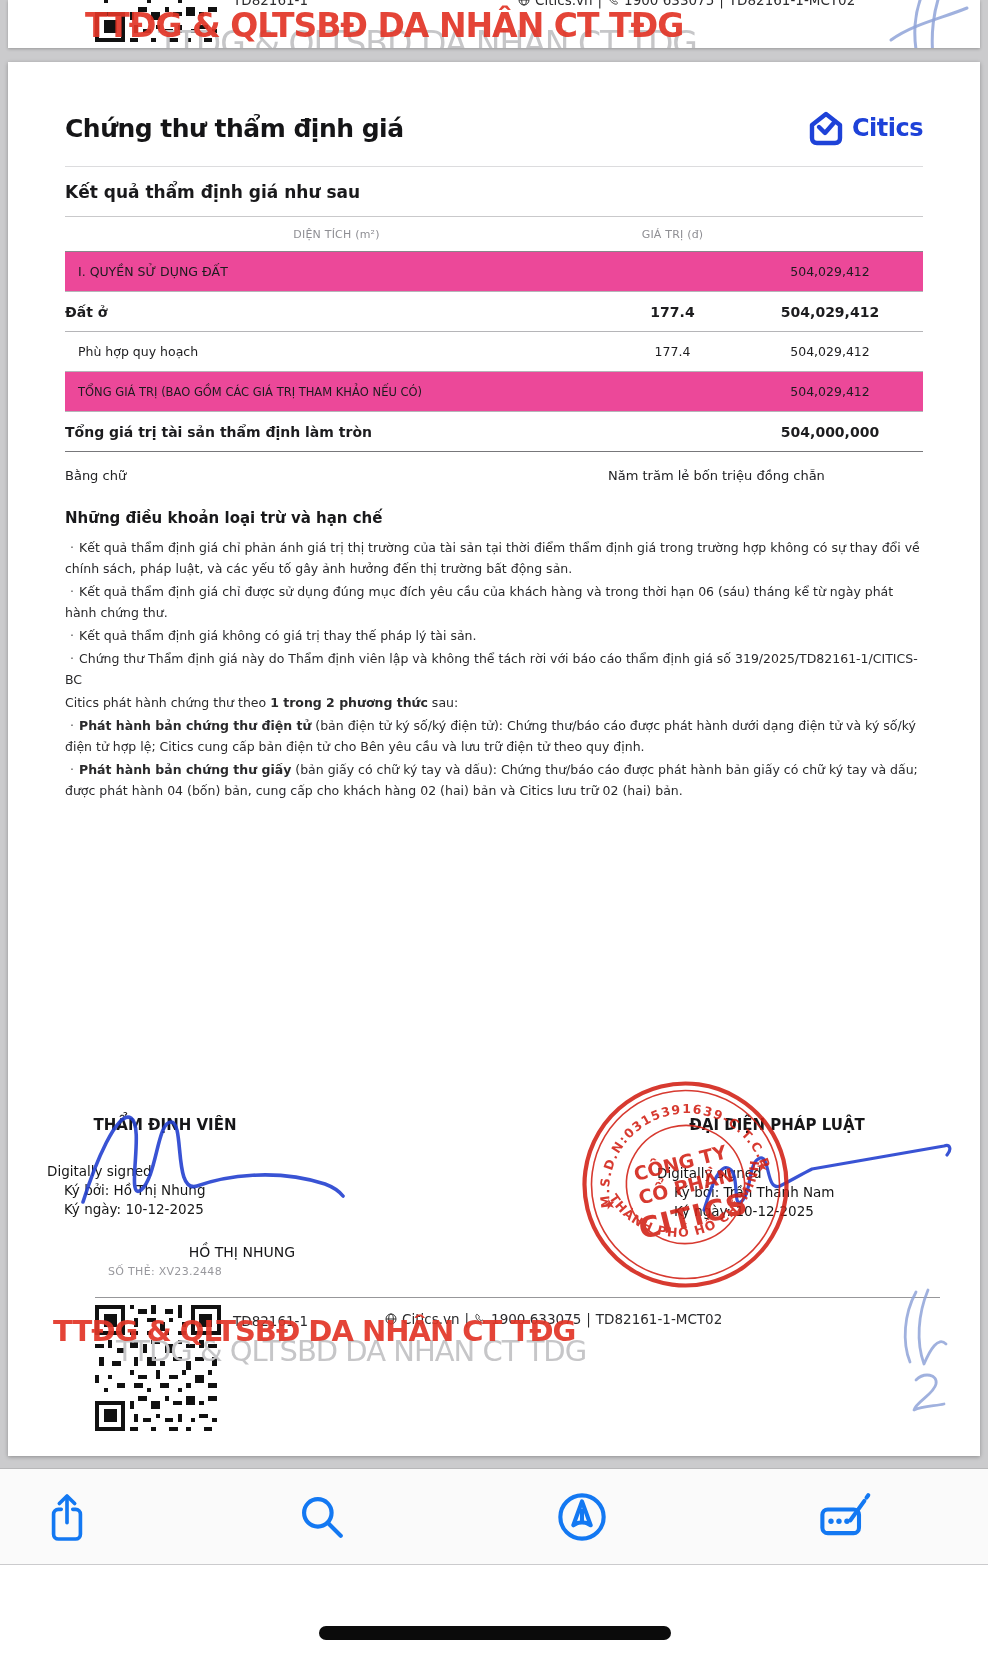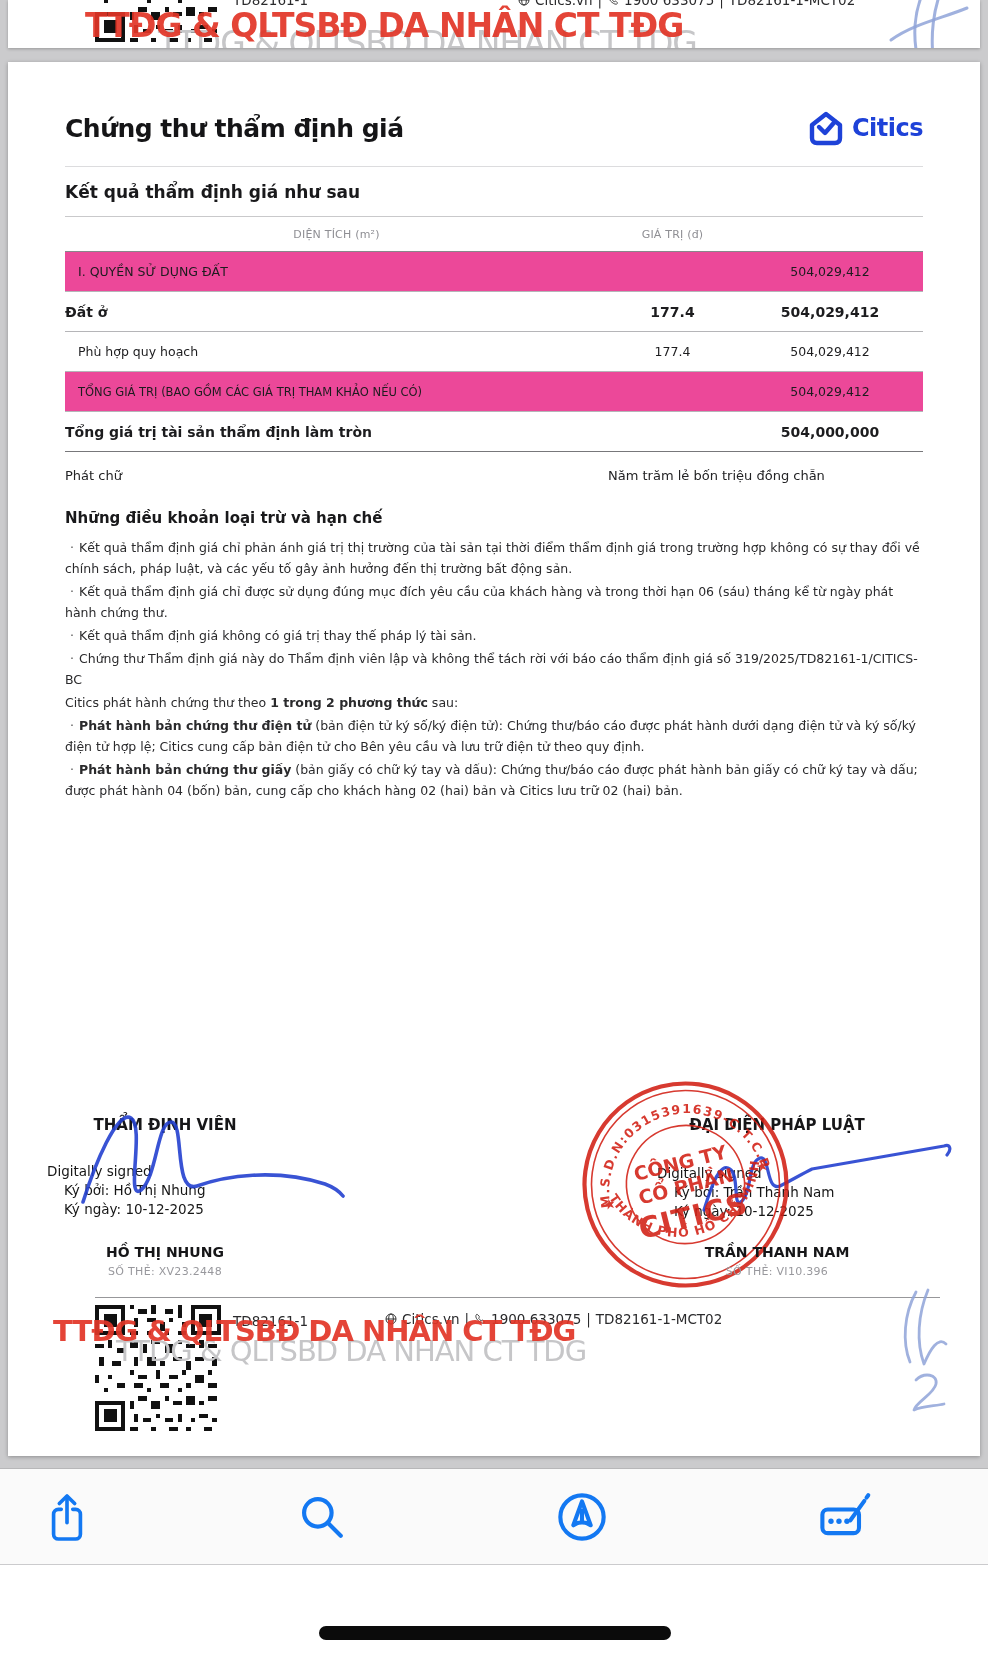--- a/index.html
+++ b/index.html
@@ -55,21 +55,21 @@
   .terms { margin:26px 57px 0; }
   .terms h3 { font-size:15px; font-weight:bold; color:#19191b; margin-bottom:10px; }
   .terms p { font-size:12.5px; line-height:1.68; color:#2a2a2c; margin-bottom:2px; }
   .terms .dot { display:inline-block; width:14px; text-align:center; color:#555; }
 
   .abs { position:absolute; }
   .role { font-size:15px; font-weight:bold; color:#161618; text-align:center; width:260px; }
   .digital { font-size:13.5px; line-height:19px; color:#161616;margin-left:9px; }
   .digital .ind { padding-left:17px; }
   .sig-name { width:260px; text-align:center; }
-  .sig-name .nm { font-size:14px; font-weight:bold; color:#161618; }
+  .sig-name .nm { font-size:14px; font-weight:normal; color:#161618;text-align:right; }
   .sig-name .card { font-size:11px; color:#98989d; margin-top:5px; letter-spacing:.3px; }
 
   .footer-rule { position:absolute; left:87px; top:1235px; width:845px; border-top:1px solid #97979a; }
   .footer-qr { position:absolute; left:87px; top:1243px; width:126px; height:126px; }
   .footer-code { position:absolute; left:225px; top:1251px; font-size:13.5px; color:#2a2a2c; }
   .footer-contact { position:absolute; left:377px; top:1249px; font-size:13.5px; color:#2a2a2c; display:flex; align-items:center; gap:5px; white-space:nowrap; }
   .footer-wm-red { position:absolute; left:45px; top:1252px; font-size:29px; z-index:3; }
   .footer-wm-gray { position:absolute; left:108px; top:1272px; font-size:29px; z-index:2; }
   .footer-scribble { position:absolute; left:878px; top:1222px; }
 
@@ -260,21 +260,21 @@
       <div class="c3" style="font-size:12.5px">504,029,412</div>
     </div>
     <div class="trow bold last">
       <div class="c1">Tổng giá trị tài sản thẩm định làm tròn</div>
       <div class="c2"></div>
       <div class="c3">504,000,000</div>
     </div>
   </div>
 
   <div class="inwords">
-    <div>Phát chữ</div>
+    <div>Bằng chữ</div>
     <div class="val">Năm trăm lẻ bốn triệu đồng chẵn</div>
   </div>
 
   <div class="terms">
     <h3>Những điều khoản loại trừ và hạn chế</h3>
     <p><span class="dot">·</span><b></b><span>Kết quả thẩm định giá chỉ phản ánh giá trị thị trường của tài sản tại thời điểm thẩm định giá trong trường hợp không có sự thay đổi về chính sách, pháp luật, và các yếu tố gây ảnh hưởng đến thị trường bất động sản.</span></p>
     <p><span class="dot">·</span><b></b><span>Kết quả thẩm định giá chỉ được sử dụng đúng mục đích yêu cầu của khách hàng và trong thời hạn 06 (sáu) tháng kể từ ngày phát hành chứng thư.</span></p>
     <p><span class="dot">·</span><b></b><span>Kết quả thẩm định giá không có giá trị thay thế pháp lý tài sản.</span></p>
     <p><span class="dot">·</span><b></b><span>Chứng thư Thẩm định giá này do Thẩm định viên lập và không thể tách rời với báo cáo thẩm định giá số 319/2025/TD82161-1/CITICS-BC</span></p>
     <p><span>Citics phát hành chứng thư theo </span><b>1 trong 2 phương thức</b><span> sau:</span></p>
@@ -325,24 +325,20 @@
       <text x="107.5" y="92" font-size="19" font-weight="bold" text-anchor="middle">CÔNG TY</text>
       <text x="107.5" y="116" font-size="19" font-weight="bold" text-anchor="middle">CỔ PHẦN</text>
       <text x="107.5" y="150" font-size="29" font-weight="bold" text-anchor="middle" letter-spacing="1">CITICS</text>
     </g>
   </svg>
 
   <div class="abs sig-name" style="left:27px; top:1182px;">
     <div class="nm">HỒ THỊ NHUNG</div>
     <div class="card">SỐ THẺ: XV23.2448</div>
   </div>
-  <div class="abs sig-name" style="left:639px; top:1182px;">
-    <div class="nm">TRẦN THANH NAM</div>
-    <div class="card">SỐ THẺ: VI10.396</div>
-  </div>
 
   <div class="footer-rule"></div>
   <svg class="footer-qr">
       <use href="#qr" width="126" height="126"></use>
     </svg>
   <div class="footer-code">TD82161-1</div>
   <div class="footer-contact">
     <svg width="12" height="12">
         <use href="#globe" width="12" height="12"></use>
       </svg>

